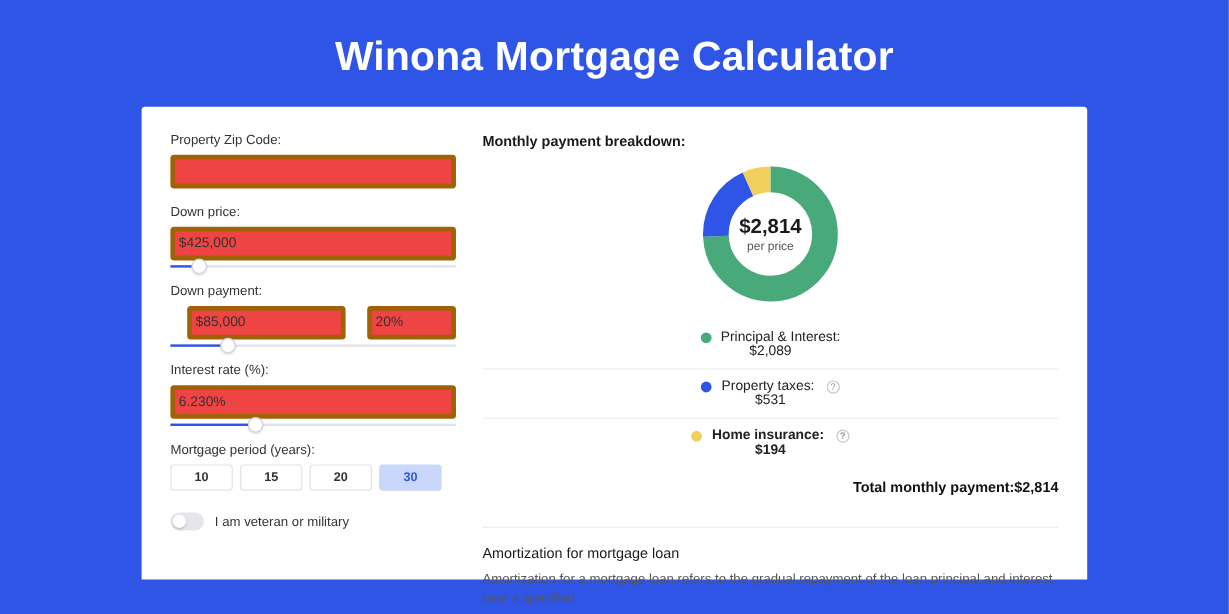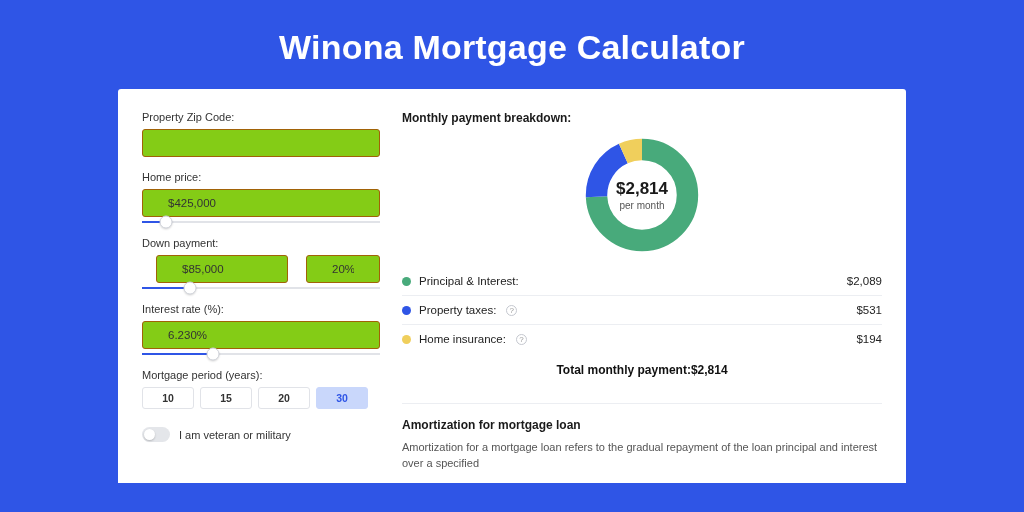--- a/index.html
+++ b/index.html
@@ -3,21 +3,21 @@
 <meta charset="utf-8">
 <style>
   * { box-sizing: border-box; margin: 0; padding: 0; }
   html, body { width: 1024px; height: 512px; overflow: hidden; font-family: Arial, Helvetica, sans-serif; }
   body { background: #2f55e6; }
   .page-title { text-align: center; color: #fff; font-size: 34px; font-weight: 700; padding: 28px 17px 22px; letter-spacing: .2px; }
   .panel { background: #fff; width: 788px; margin: 0 auto; border-radius: 3px 3px 0 0; padding: 22px 24px 0 24px; display: flex; gap: 22px; height: 394px; }
   .left-col { width: 238px; flex: 0 0 238px; }
   .right-col { flex: 1; }
   .fld-label { font-size: 11px; color: #333; margin-bottom: 6px; }
-  .ipt { width: 100%; height: 28px; border: 1px solid #a16207; border-radius: 3px; background: #84cc16; font-size: 11.5px; color: #333; padding: 0 25px; }
+  .ipt { width: 100%; height: 28px; border: 4px solid #a16207; border-radius: 3px; background: #ef4444; font-size: 11.5px; color: #333; padding: 0 3px; }
   .fld-group { margin-bottom: 14px; }
   .slider-track { position: relative; height: 2px; background: #e1e3e8; margin-top: 4px; }
   .slider-fill { position: absolute; left: 0; top: 0; height: 100%; background: #2f55e6; }
   .slider-thumb { position: absolute; top: 50%; transform: translate(-50%, -50%); width: 13px; height: 13px; background: #fff; border: 1px solid #d0d3da; border-radius: 50%; box-shadow: 0 1px 2px rgba(0,0,0,.15); cursor: pointer; }
   .down-payment-row { display: flex; gap: 18px; margin-left: 14px; }
   .down-payment-row .ipt:first-child { flex: 1; }
   .down-payment-row .ipt:last-child { width: 74px; flex: 0 0 74px; }
   .period-row { display: flex; gap: 6px; margin-top: 2px; }
   .period-btn { width: 52px; height: 22px; border: 1px solid #e1e3e8; border-radius: 3px; background: #fff; font-size: 10.5px; color: #333; display: flex; align-items: center; justify-content: center; cursor: pointer; font-weight: 600; }
   .period-btn.active { background: #c9d7fb; border-color: #c9d7fb; color: #2f55e6; }
@@ -25,44 +25,44 @@
   .toggle { width: 28px; height: 15px; background: #e4e6ea; border-radius: 8px; padding: 2px; cursor: pointer; }
   .toggle-knob { width: 11px; height: 11px; background: #fff; border-radius: 50%; box-shadow: 0 1px 2px rgba(0,0,0,.2); }
   .veteran-label { font-size: 11px; color: #333; }
   .right-heading { font-size: 12px; font-weight: 700; color: #1a1a1a; }
   .donut-wrap { display: flex; justify-content: center; padding: 10px 0 12px; }
   .donut { width: 120px; height: 120px; position: relative; }
   .donut svg { width: 100%; height: 100%; transform: rotate(-90deg); }
   .donut-center { position: absolute; top: 50%; left: 50%; transform: translate(-50%,-50%); text-align: center; }
   .donut-center .amount { font-size: 17px; font-weight: 700; color: #1a1a1a; }
   .donut-center .period { font-size: 10px; color: #555; margin-top: 1px; }
-  .legend-row { display: flex; align-items: center; justify-content: space-between; font-size: 11.5px; color: #222; padding: 8px 0; border-bottom: 1px solid #eceef2; }
-  .legend-row:last-of-type { border-bottom: none; }
+  .legend-row { display: flex; align-items: center; justify-content: space-between; font-size: 11.5px; color: #222; padding: 8px 0; border-bottom: 1px solid #eceef2; flex-direction: column; }
+  .legend-row:last-of-type { border-bottom: none; font-weight: bold; }
   .legend-left { display: flex; align-items: center; gap: 8px; }
   .dot { width: 9px; height: 9px; border-radius: 50%; flex: 0 0 9px; }
   .info-icon { width: 11px; height: 11px; border: 1px solid #c5c8cf; border-radius: 50%; display: inline-flex; align-items: center; justify-content: center; font-size: 8px; color: #999; margin-left: 2px; }
-  .total-row { display: flex; justify-content: center; font-size: 12px; font-weight: 700; color: #111; padding: 10px 0 14px; }
-  .amort-heading { font-size: 12px; font-weight: 700; color: #1a1a1a; margin-top: 12px; border-top: 1px solid #eceef2; padding-top: 14px; }
+  .total-row { display: flex; justify-content: flex-end; font-size: 12px; font-weight: 700; color: #111; padding: 10px 0 14px; }
+  .amort-heading { font-size: 12px; font-weight: 400; color: #1a1a1a; margin-top: 12px; border-top: 1px solid #eceef2; padding-top: 14px; }
   .amort-text { font-size: 11px; color: #555; margin-top: 8px; line-height: 1.45; }
 </style>
 </head>
 <body>
 
 <div class="page-title">Winona Mortgage Calculator</div>
 
 <div class="panel">
   <div class="left-col">
 
     <div class="fld-group">
       <div class="fld-label">Property Zip Code:</div>
       <input class="ipt" value="" style="">
     </div>
 
     <div class="fld-group">
-      <div class="fld-label">Home price:</div>
+      <div class="fld-label">Down price:</div>
       <input class="ipt" value="$425,000" style="">
       <div class="slider-track">
         <div class="slider-fill" style="width:10%"></div>
         <div class="slider-thumb" style="left:10%"></div>
       </div>
     </div>
 
     <div class="fld-group">
       <div class="fld-label">Down payment:</div>
       <div class="down-payment-row">
@@ -108,21 +108,21 @@
 
     <div class="donut-wrap">
       <div class="donut">
         <svg viewBox="0 0 42 42" id="donut-svg">
             <circle cx="21" cy="21" r="15.915" fill="none" stroke="#48aa7b" stroke-width="7.5" stroke-dasharray="74.23365739449224 25.763236769270875" stroke-dashoffset="0"></circle>
             <circle cx="21" cy="21" r="15.915" fill="none" stroke="#2f55e6" stroke-width="7.5" stroke-dasharray="18.869349964803916 81.1275441989592" stroke-dashoffset="-74.23365739449224"></circle>
             <circle cx="21" cy="21" r="15.915" fill="none" stroke="#f0cf5c" stroke-width="7.5" stroke-dasharray="6.893886804466966 93.10300735929616" stroke-dashoffset="-93.10300735929616"></circle>
           </svg>
         <div class="donut-center">
           <div class="amount">$2,814</div>
-          <div class="period">per month</div>
+          <div class="period">per price</div>
         </div>
       </div>
     </div>
 
     <div id="legend">
         <div class="legend-row">
           <div class="legend-left">
             <span class="dot" style="background: rgb(72, 170, 123);"></span>
             <span>Principal &amp; Interest:</span>
           </div>

